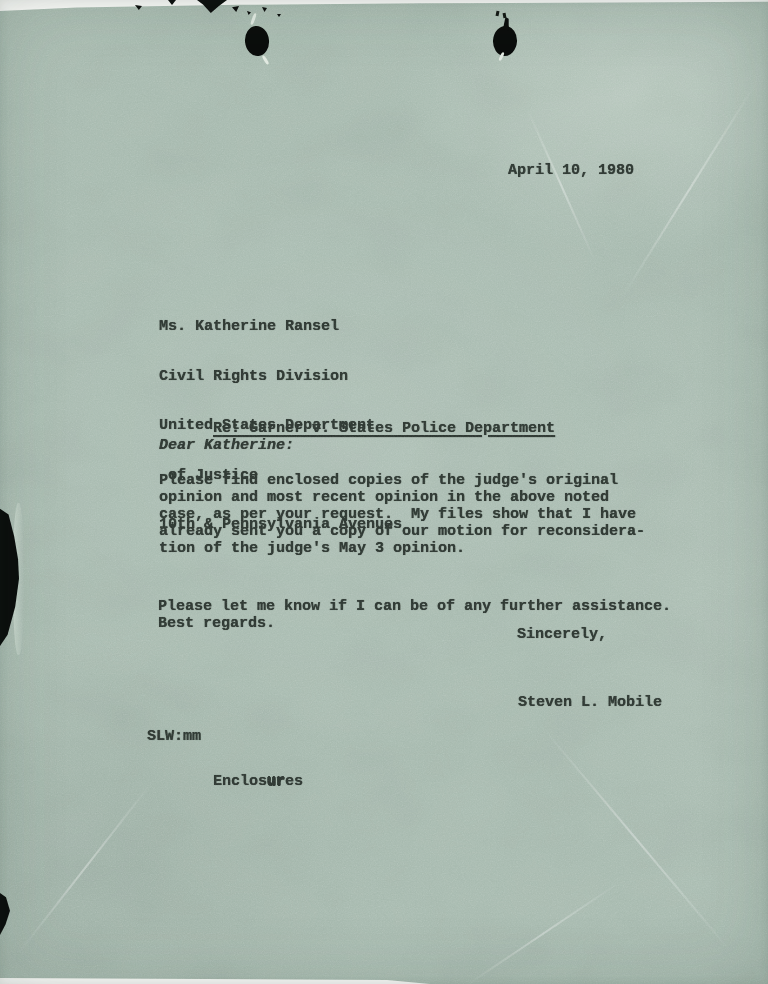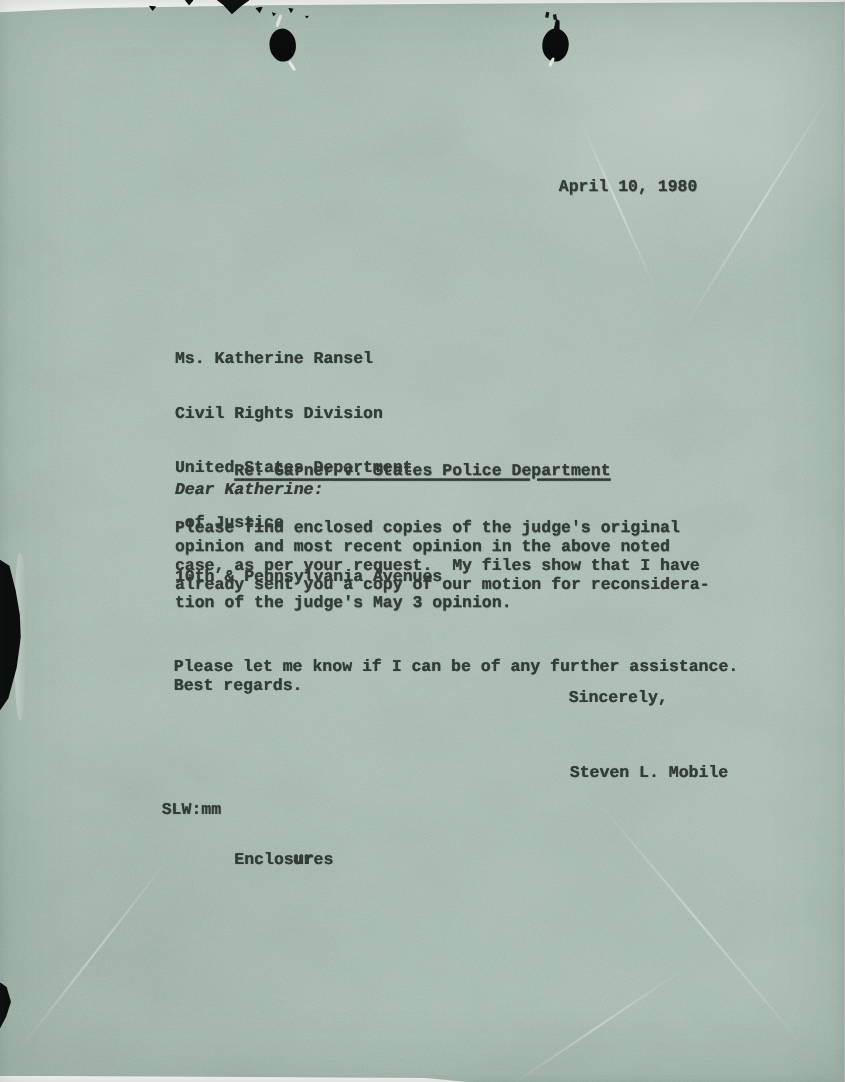--- a/index.html
+++ b/index.html
@@ -1,18 +1,18 @@
 <!DOCTYPE html>
 <html><head>
 <meta charset="utf-8">
 <style>
   html,body{margin:0;padding:0;background:#e8e8e4;}
   .scan{
     position:relative;width:768px;height:984px;overflow:hidden;
-    background:#f9a8d4;
+    background:#be185d;
     font-family:"Liberation Mono","DejaVu Sans Mono",monospace;
   }
   .paper{
     position:absolute;inset:0;
     background-color:#a9bcb1;
     background-image:
       radial-gradient(ellipse 340px 220px at 82% 10%, rgba(205,218,208,0.45), transparent 70%),
       radial-gradient(ellipse 420px 320px at 12% 88%, rgba(148,166,156,0.40), transparent 70%),
       radial-gradient(ellipse 300px 500px at 96% 60%, rgba(190,204,194,0.30), transparent 70%),
       radial-gradient(ellipse 520px 420px at 45% 45%, rgba(255,255,255,0.07), transparent 75%);

